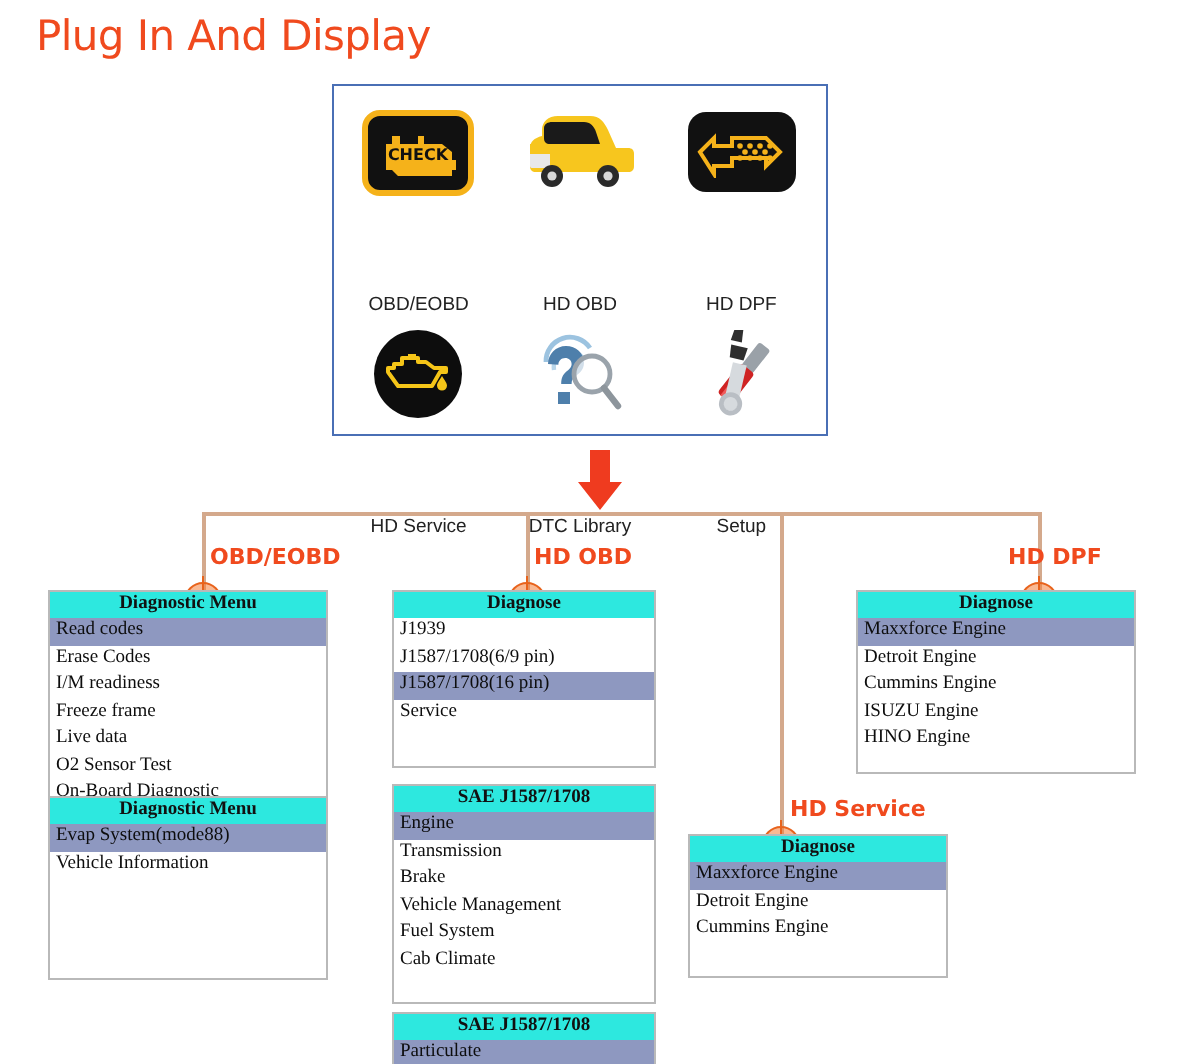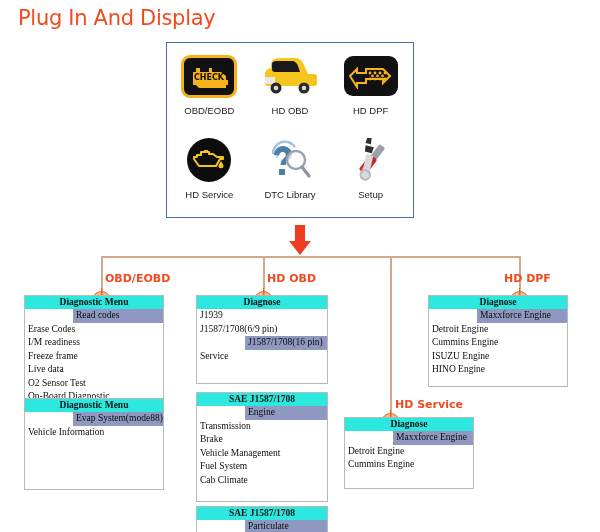--- a/index.html
+++ b/index.html
@@ -28,20 +28,21 @@
     box-sizing:border-box;
     display:grid;
     grid-template-columns:repeat(3,1fr);
     grid-template-rows:repeat(2,1fr);
     padding:4px 2px 2px 2px;
   }
   .app-tile{
     display:flex;flex-direction:column;
     align-items:center;justify-content:flex-start;
     padding-top:3px;
+    gap:42px;
   }
   .tile-icon{
     width:56px;height:52px;
     display:flex;align-items:center;justify-content:center;
     position:relative;
   }
   .tile-label{
     margin-top:4px;
     font-size:9.5px;color:#222;
     font-family:"Liberation Sans", sans-serif;
@@ -107,21 +108,20 @@
     line-height:13.5px;height:13.5px;
     padding-left:3px;
     color:#0d0d0d;
     font-family:"Liberation Serif", serif;
     white-space:nowrap;
     box-sizing:border-box;
   }
   .menu-row.selected{
     background:#8e98c0;
     color:#0d0d0d;
-    margin-left:48px;
   }
 </style>
 </head>
 <body>
 
 <div id="page-title">Plug In And Display</div>
 
 <div id="device-screen">
 
   <div class="app-tile">

